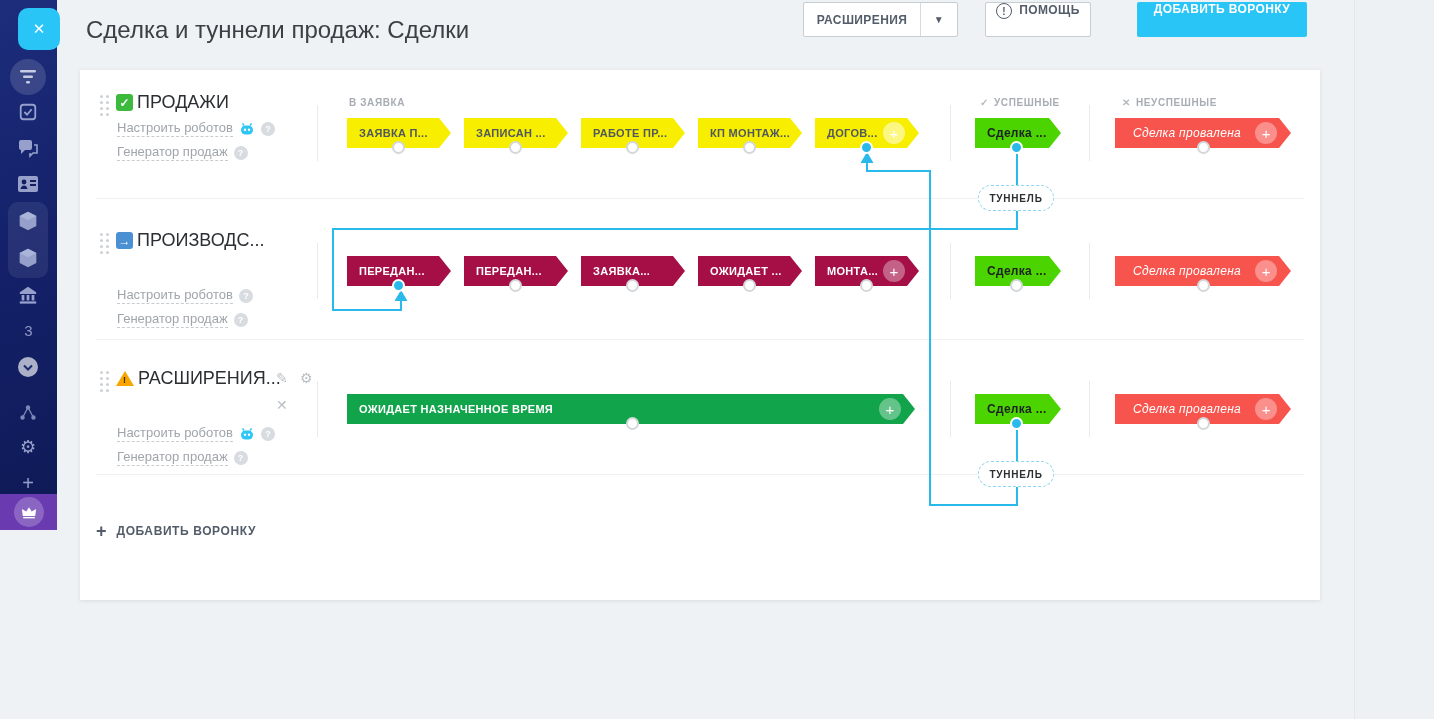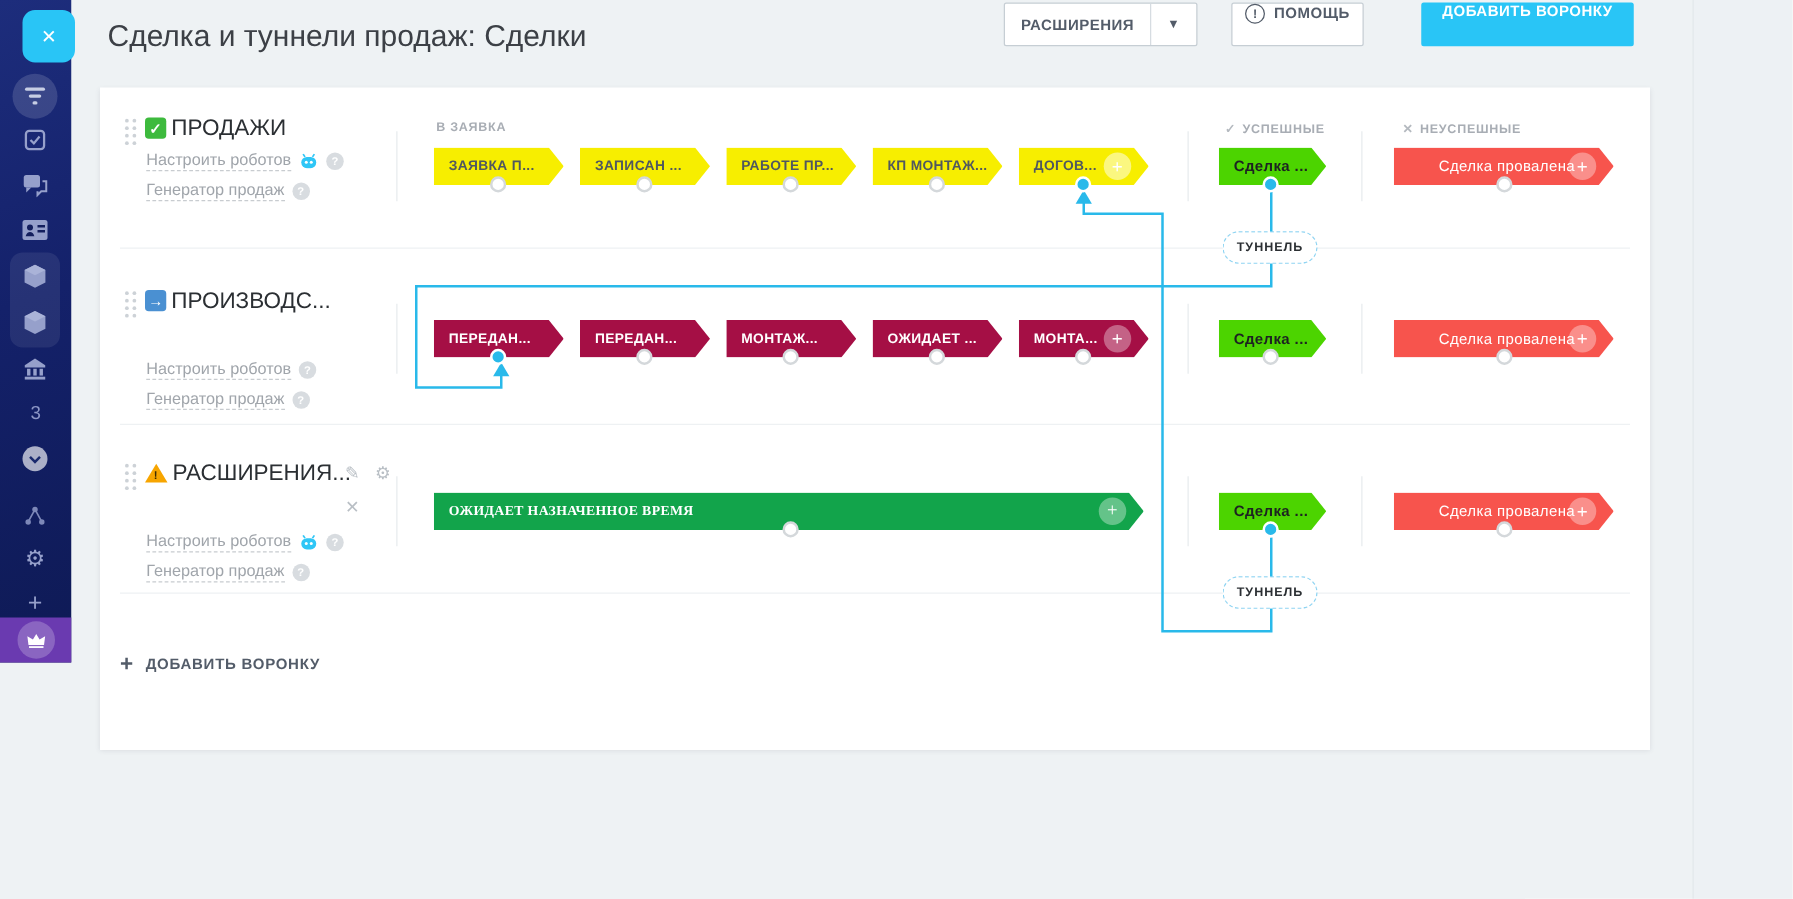--- a/index.html
+++ b/index.html
@@ -56,23 +56,23 @@
   .col-head .chi{font-size:10px;color:#b4b9bf;}
 
   .vsep{position:absolute;width:1px;background:#e8ebee;}
   .hsep{position:absolute;left:16px;width:1208px;height:1px;background:#eef1f3;}
 
   .chip{position:absolute;height:30px;display:flex;align-items:center;padding:0 22px 0 12px;
         font-size:11px;font-weight:700;letter-spacing:.3px;white-space:nowrap;overflow:hidden;cursor:pointer;
         clip-path:polygon(0 0,calc(100% - 12px) 0,100% 50%,calc(100% - 12px) 100%,0 100%);}
   .chip.yellow{background:#f7ee00;color:#50585f;}
   .chip.crimson{background:#a50f45;color:#fff;}
-  .chip.widegreen{background:#12a44b;color:#fff;font-family:Liberation Serif, serif;}
+  .chip.widegreen{background:#12a44b;color:#fff;}
   .chip.green{background:#4cd400;color:#1d2321;font-size:12px;font-weight:700;}
-  .chip.red{background:#f7544d;color:#fff;font-size:12px;font-weight:400;padding-left:36px;}
+  .chip.red{background:#f7544d;color:#fff;font-size:12px;font-weight:400;padding-left:18px;font-style:italic;}
   .chip-plus{position:absolute;right:14px;top:4px;width:22px;height:22px;border-radius:50%;
     display:flex;align-items:center;justify-content:center;color:#fff;font-size:15px;font-weight:400;cursor:pointer;}
   .plus-on-yellow{background:rgba(255,255,255,.5);}
   .plus-on-dark{background:rgba(255,255,255,.35);}
 
   .dot{position:absolute;width:13px;height:13px;border-radius:50%;background:#fff;border:2px solid #d4d8db;z-index:2;}
   .dot.active{background:#29b9ea;border:2px solid #fff;z-index:6;}
 
   .row-tools{position:absolute;color:#b9bfc5;font-size:14px;cursor:pointer;}
 
@@ -302,21 +302,21 @@
   <div class="vsep" style="left:870px;top:173px;height:56px"></div>
   <div class="vsep" style="left:1009px;top:173px;height:56px"></div>
 
   <div class="chip crimson" style="left:267px;top:186px;width:104px">
     <span>ПЕРЕДАН...</span>
     </div>
   <div class="chip crimson" style="left:384px;top:186px;width:104px">
     <span>ПЕРЕДАН...</span>
     </div>
   <div class="chip crimson" style="left:501px;top:186px;width:104px">
-    <span>МОНТАЖ...</span>
+    <span>ЗАЯВКА...</span>
     </div>
   <div class="chip crimson" style="left:618px;top:186px;width:104px">
     <span>ОЖИДАЕТ ...</span>
     </div>
   <div class="chip crimson" style="left:735px;top:186px;width:104px">
     <span>МОНТА...</span>
     <span class="chip-plus plus-on-dark">+</span>
   </div>
   <div class="chip green" style="left:895px;top:186px;width:86px">
     <span>Сделка ...</span>

